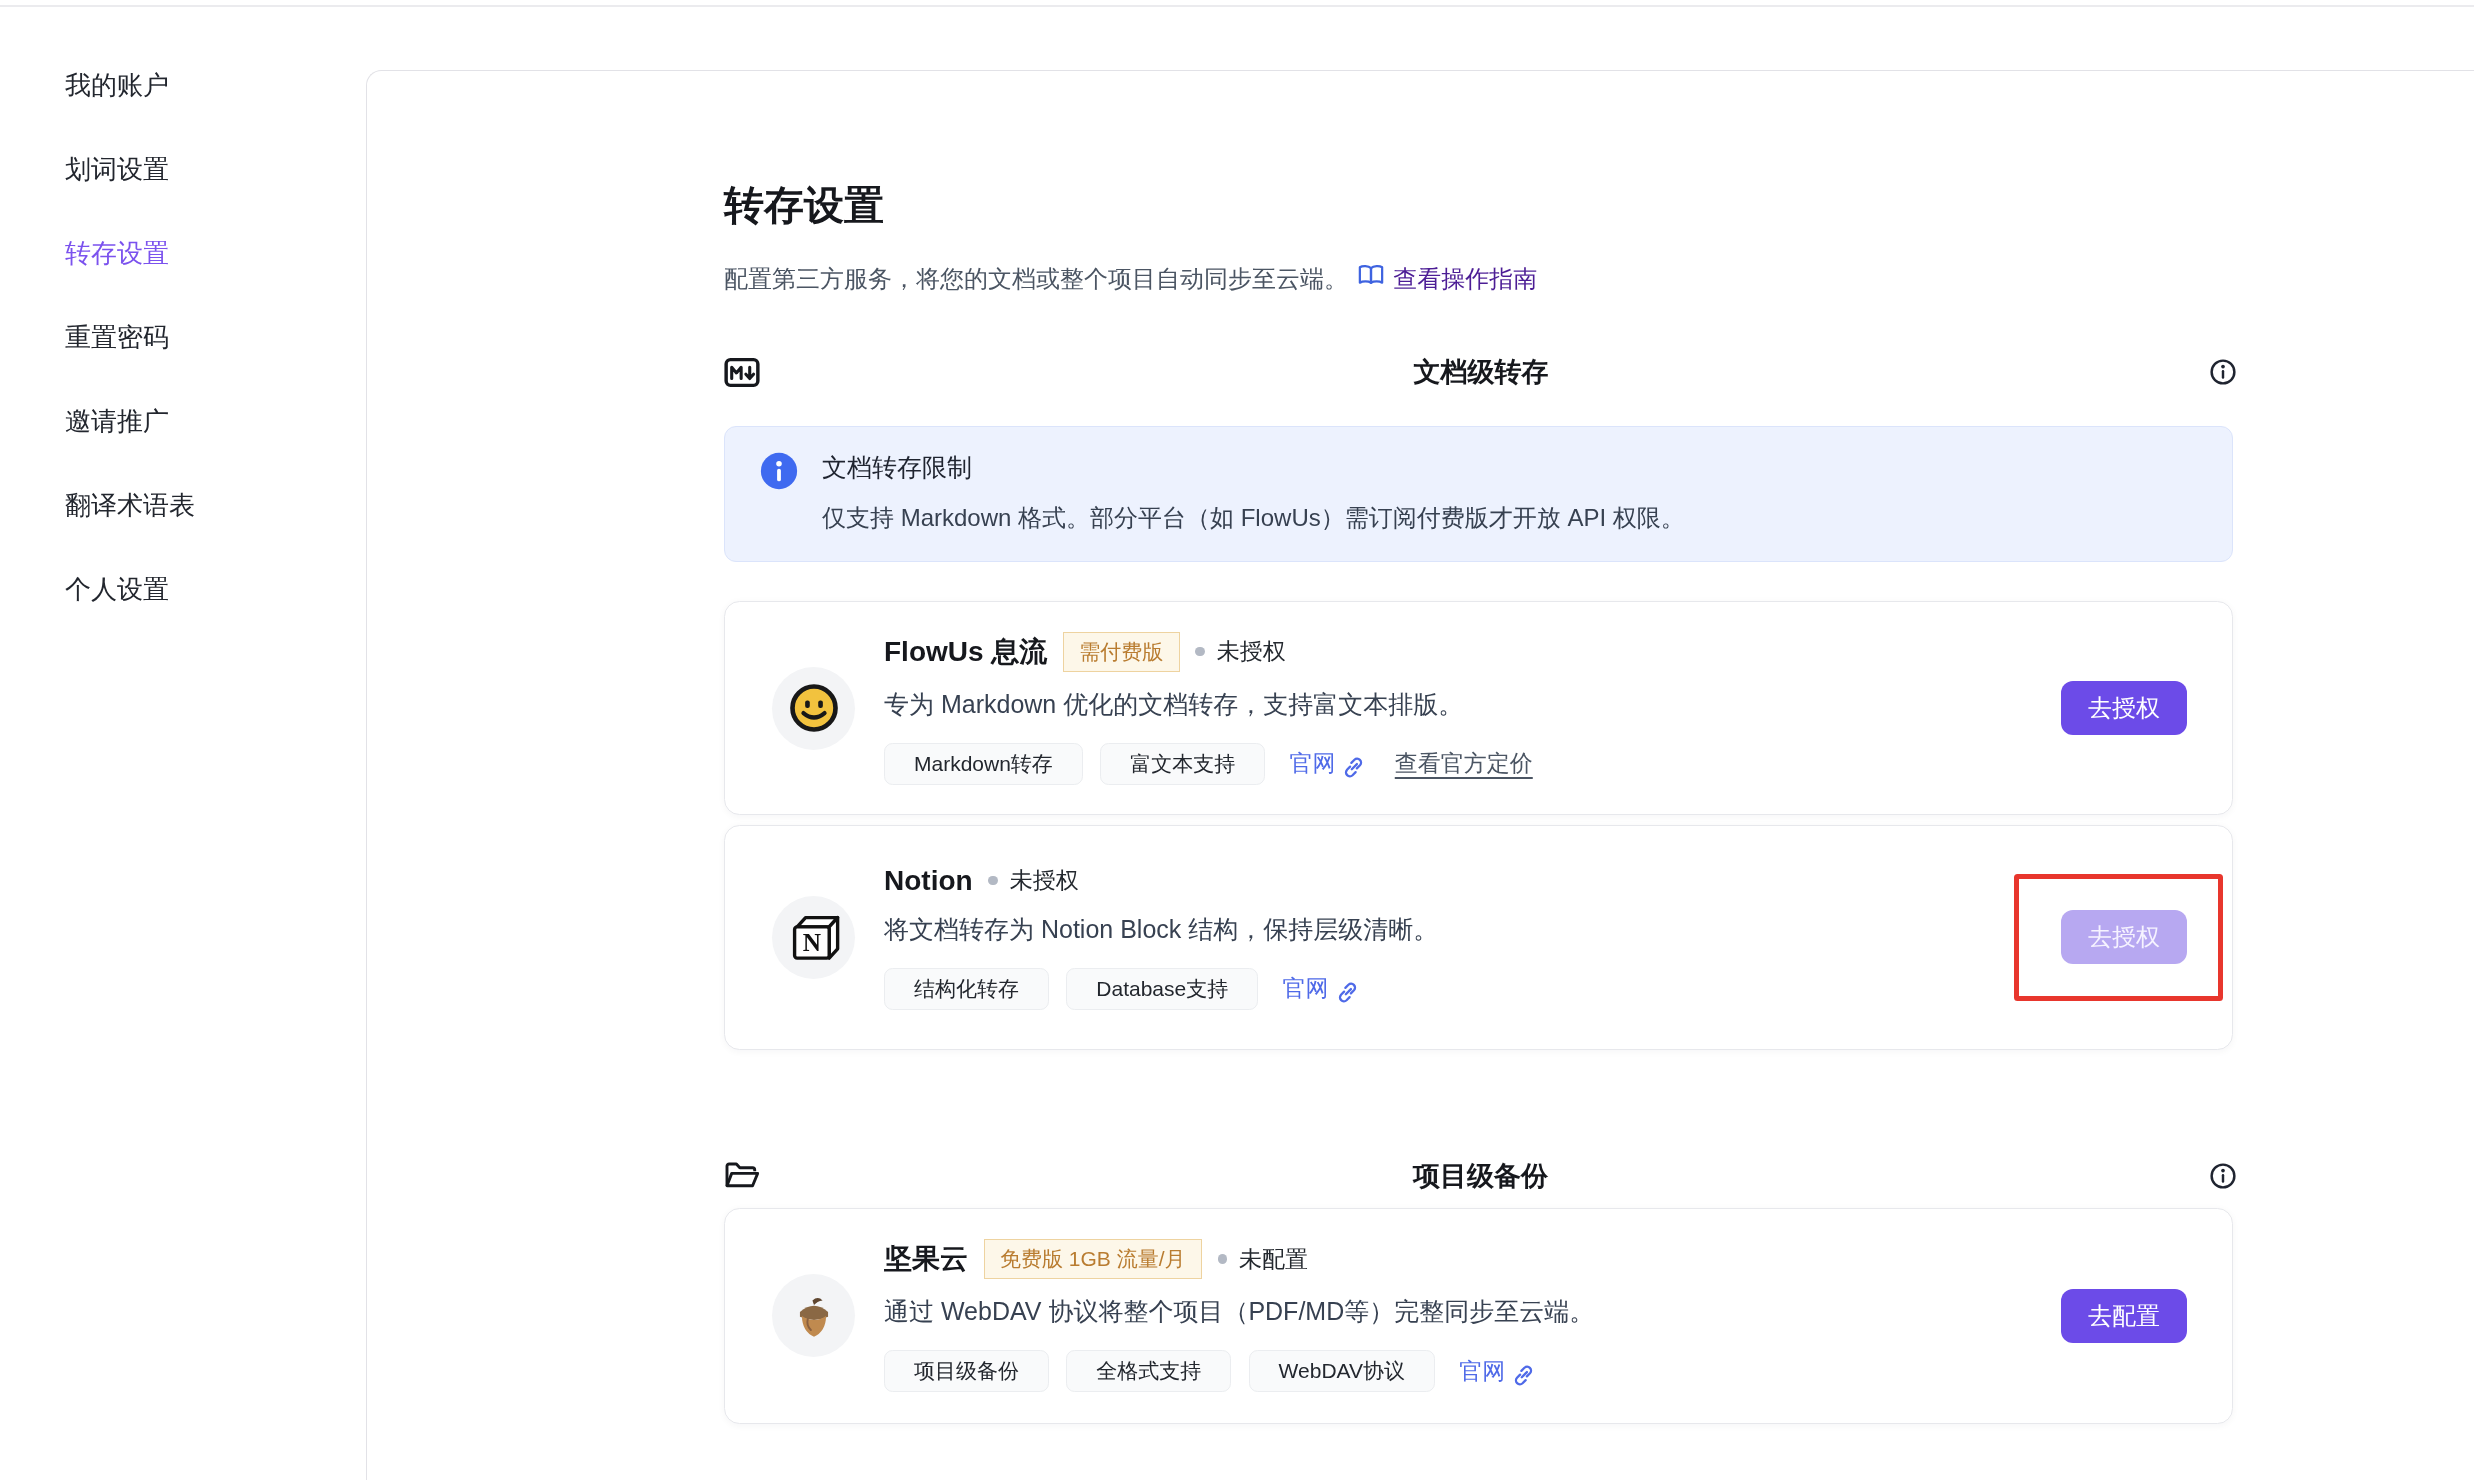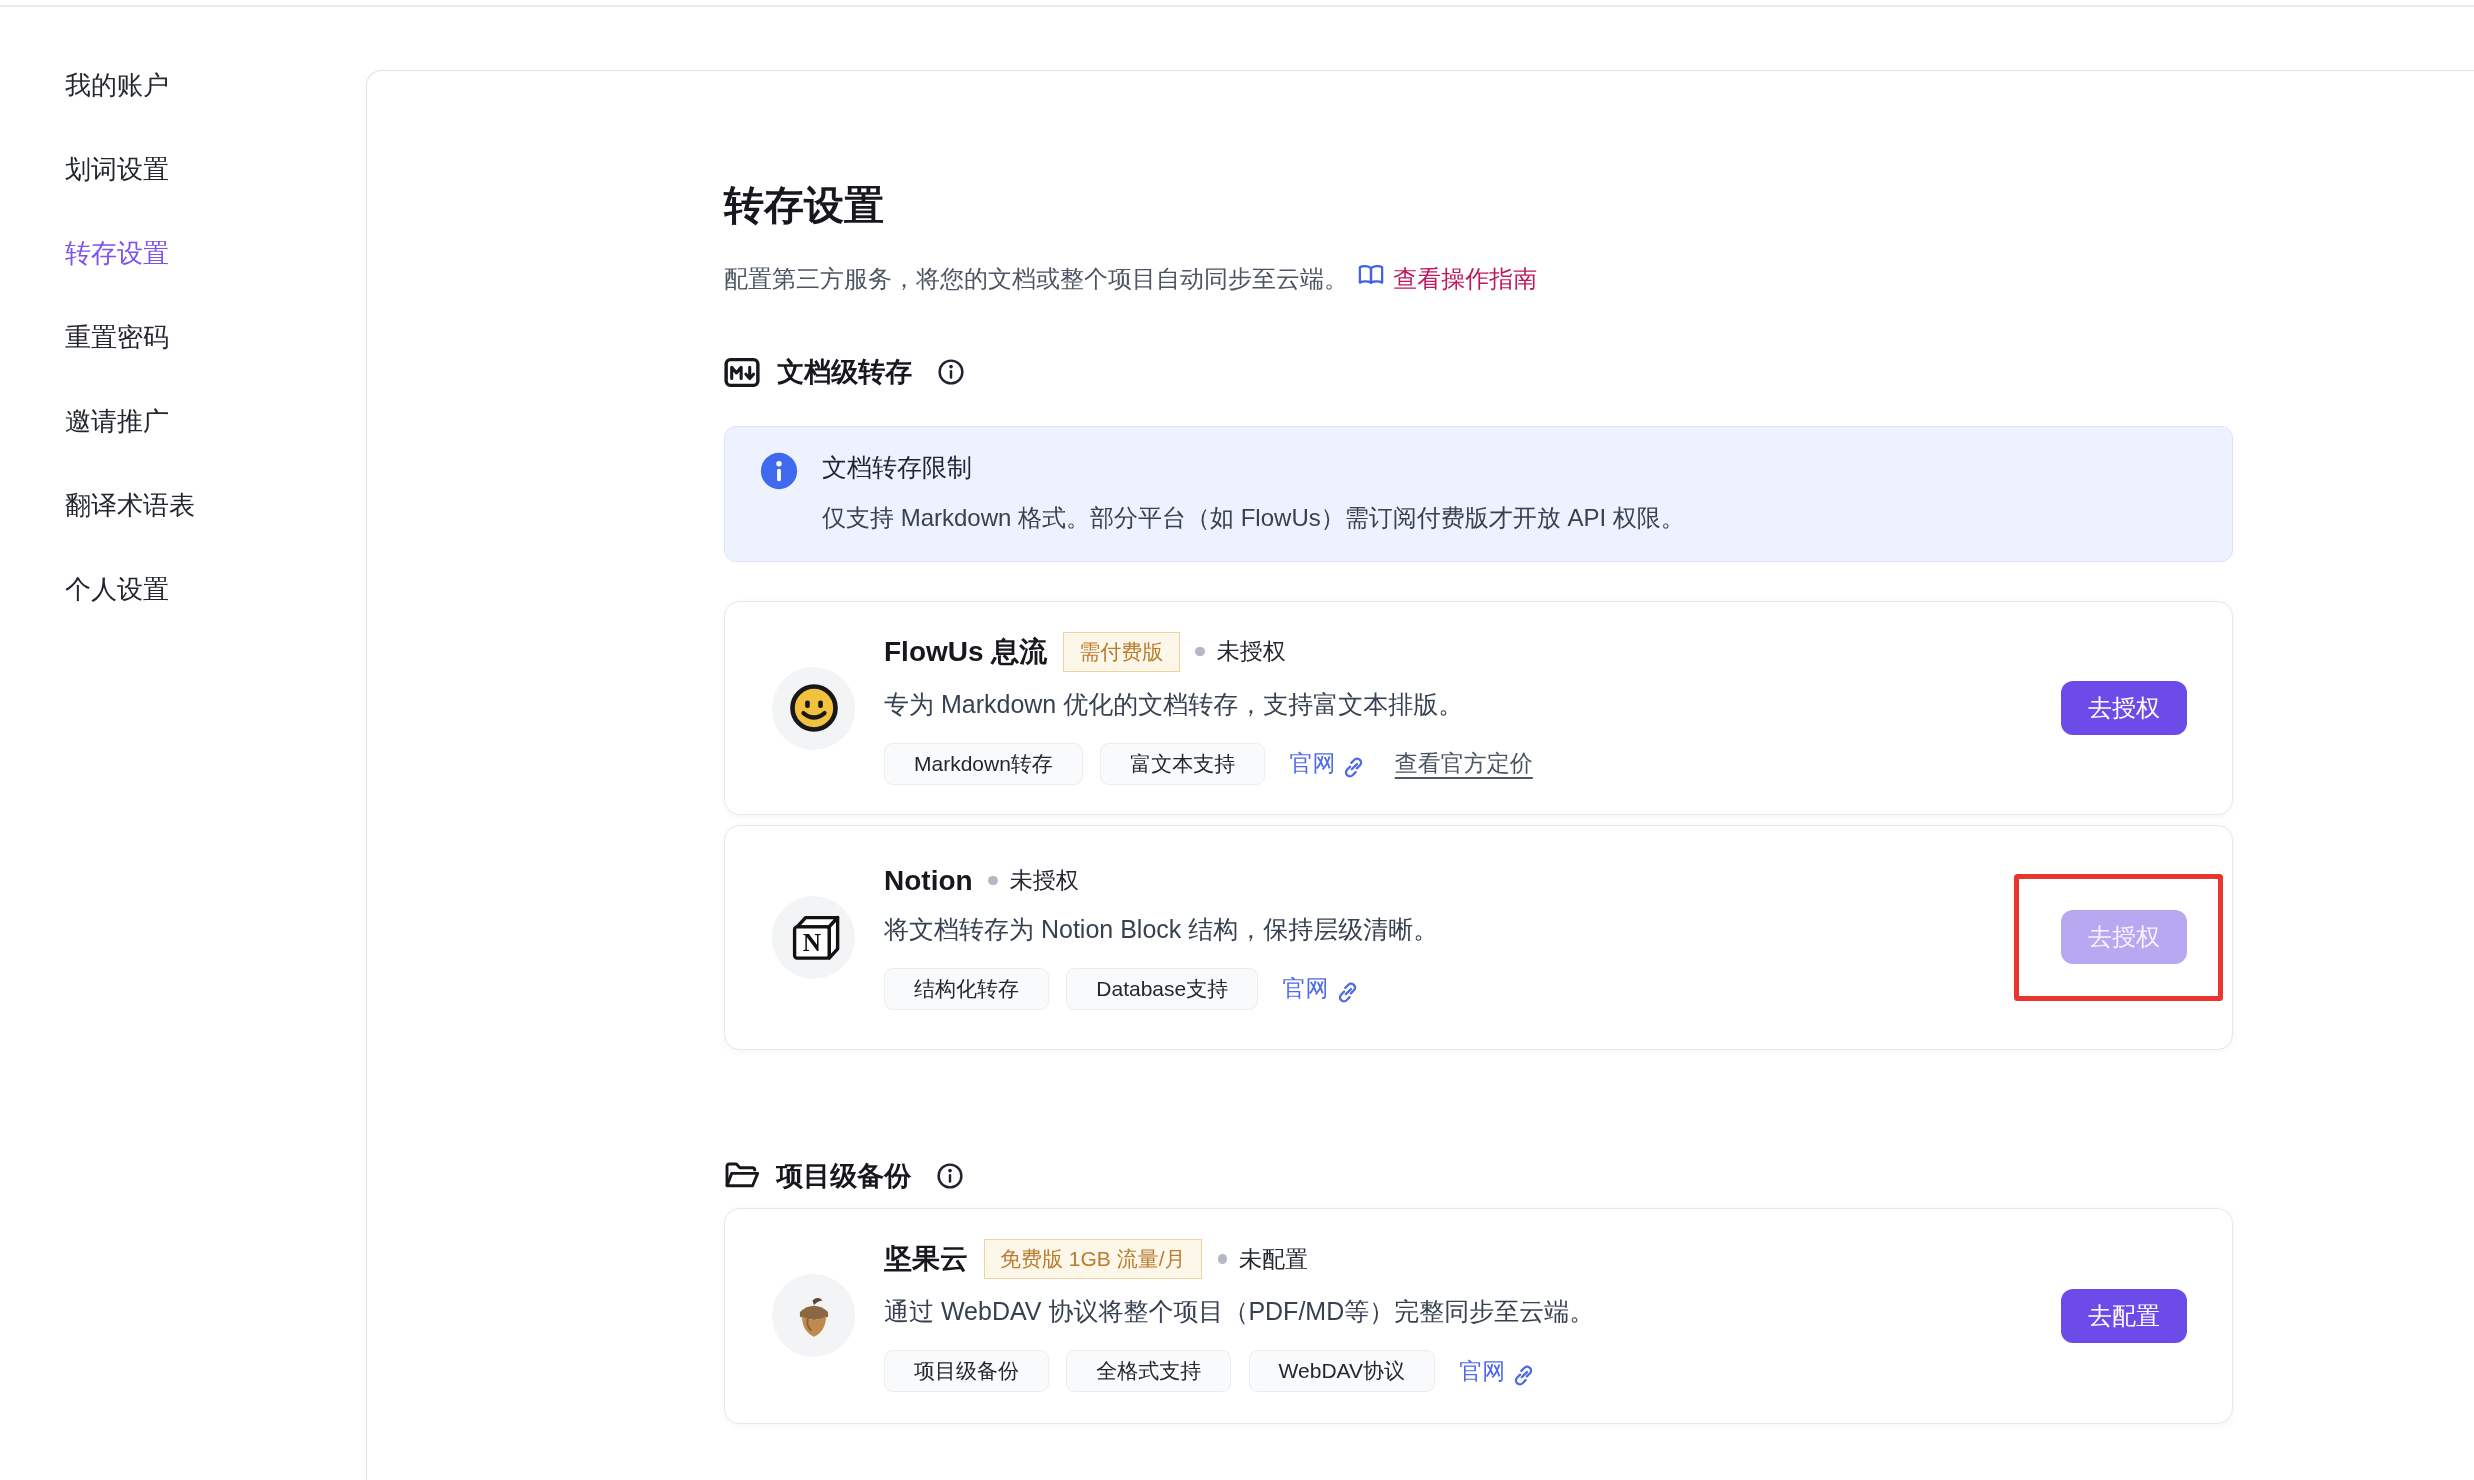--- a/index.html
+++ b/index.html
@@ -11,24 +11,24 @@
   .side-item{height:38px;line-height:38px;margin-bottom:46px;font-size:26px;color:#22262e;cursor:pointer;white-space:nowrap;}
   .side-item.active{color:#7b52ee;}
 
   
   .panel{position:absolute;left:366px;top:70px;width:2195px;height:1496px;background:#fff;
          border-top:1.7px solid #e2e2e7;border-left:1.7px solid #e2e2e7;border-top-left-radius:15.5px;}
   .content{position:absolute;left:724px;top:0;width:1513px;}
 
   .page-title{margin-top:180px;font-size:40px;line-height:50px;font-weight:700;color:#16181d;}
   .subtitle-row{margin-top:31px;display:flex;align-items:center;font-size:24px;line-height:35px;color:#4b5563;}
-  .guide-link{display:inline-flex;align-items:center;gap:8.6px;color:#be185d;margin-left:8.6px;cursor:pointer;}
+  .guide-link{display:inline-flex;align-items:center;gap:8.6px;color:#4c1d95;margin-left:8.6px;cursor:pointer;}
   .guide-link svg{display:block;}
 
-  .section-head{display:flex;align-items:center;gap:17.3px;height:38px;}
+  .section-head{display:flex;align-items:center;gap:17.3px;height:38px;justify-content:space-between;}
   .section-title{font-size:27px;font-weight:700;color:#16181d;}
   .head-info{display:flex;margin-left:7px;cursor:pointer;}
 
   .notice{box-sizing:border-box;width:1509px;height:136px;background:#edf2fe;border:1.7px solid #dbe4fb;border-radius:12px;
           display:flex;align-items:flex-start;padding:22.5px 35px;margin-top:35px;}
   .notice-icon{flex:0 0 auto;margin-top:2.6px;}
   .notice-col{margin-left:24px;display:flex;flex-direction:column;gap:15.5px;}
   .notice-title{font-size:25px;line-height:35px;color:#1f2430;font-weight:500;}
   .notice-body{font-size:24px;line-height:35px;color:#374151;}
 

